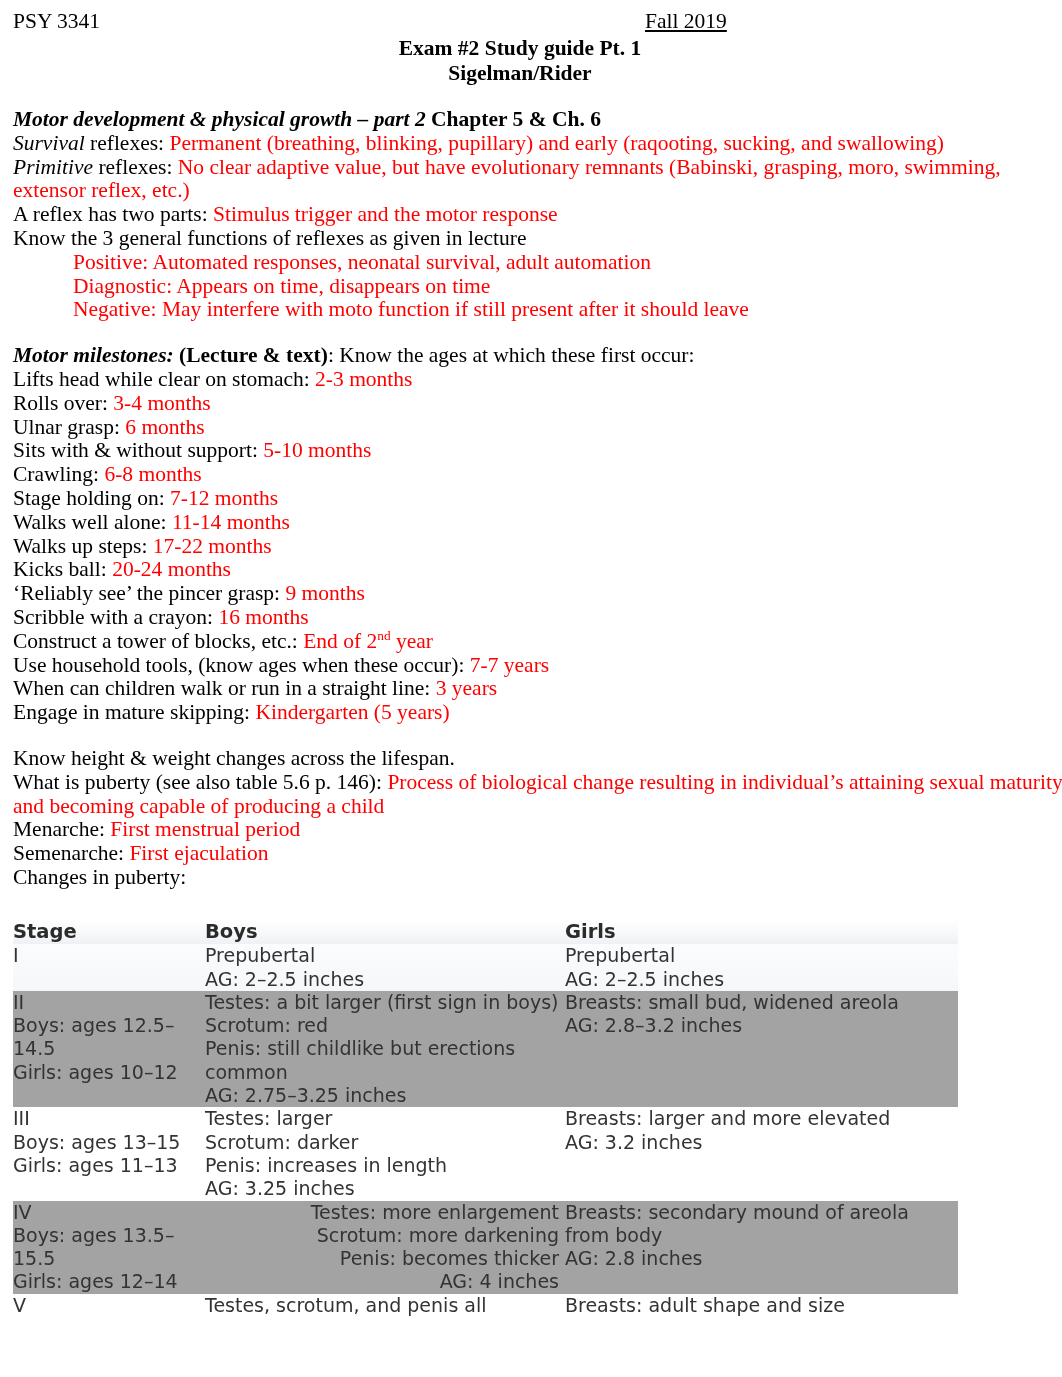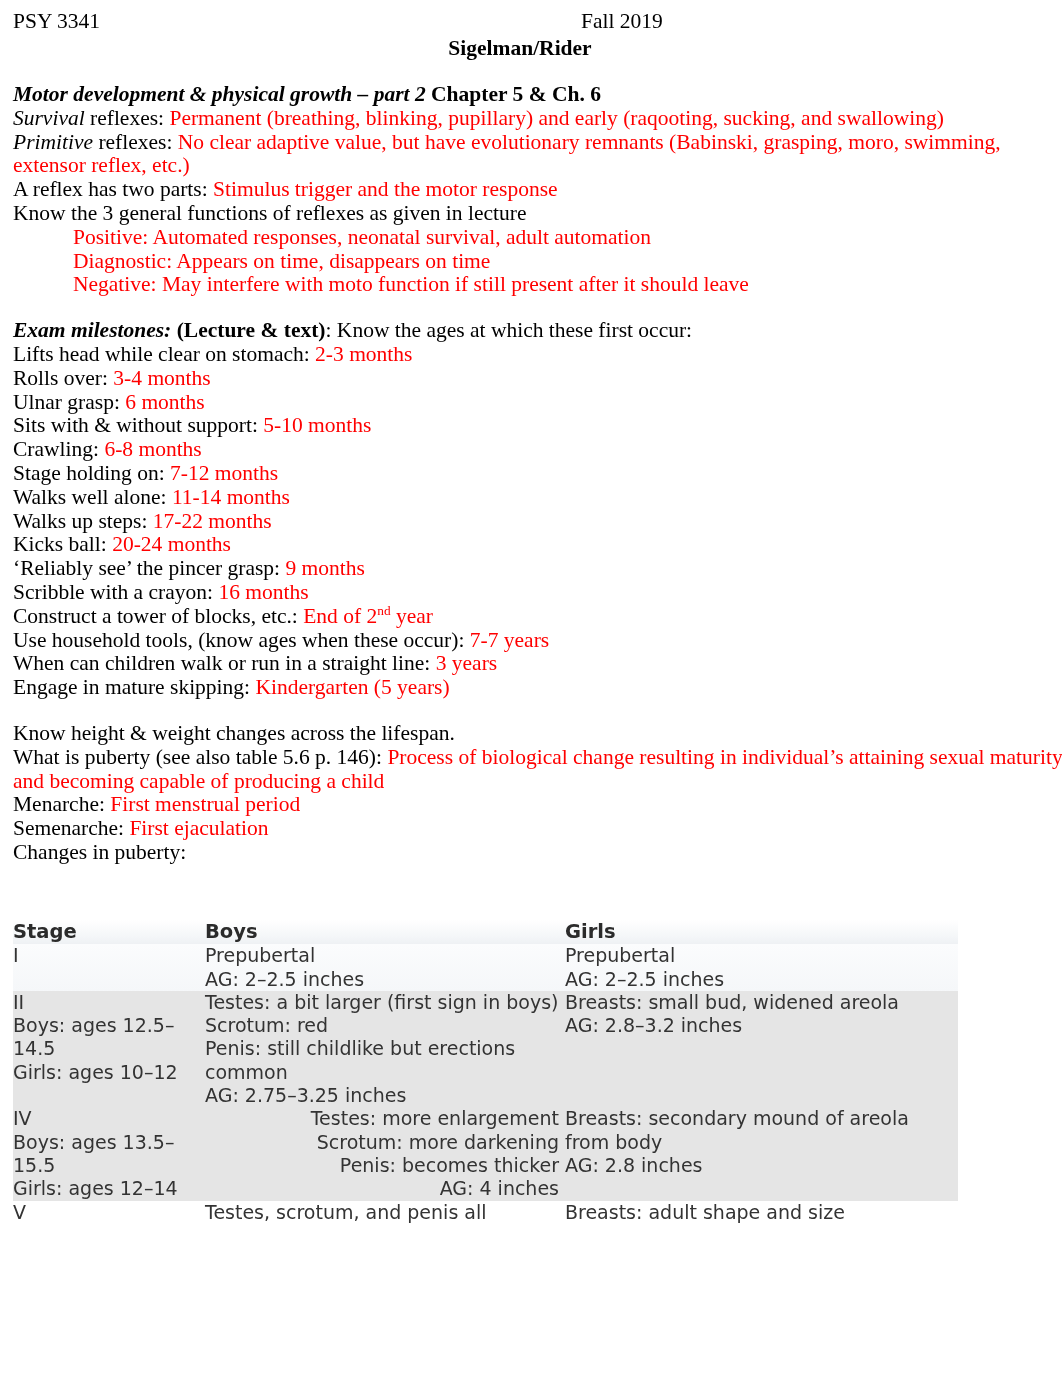--- a/index.html
+++ b/index.html
@@ -35,22 +35,23 @@
     height: 36px;
     font-size: 21.5px;
   }
   .hdr-left {
     position: absolute;
     left: 0;
     top: 10px;
   }
   .hdr-right {
     position: absolute;
-    left: 568px;
+    left: 632px;
     top: 10px;
+    text-decoration: underline;
   }
   .title-block {
     text-align: center;
     width: 1040px;
     margin-left: -13px;
     font-weight: bold;
     font-size: 21.5px;
     line-height: 25px;
   }
   .spacer-sm { height: 22px; }
@@ -91,36 +92,37 @@
     font-weight: bold;
     color: #2b2b2b;
     font-size: 19.5px;
     padding-bottom: 1px;
   }
   .col-stage { width: 192px; }
   .col-boys  { width: 360px; }
   .col-girls { width: 393px; }
   tr.head-row  { background: linear-gradient(to bottom, #ffffff 0%, #f4f6f8 70%, #eef1f4 100%); }
   tr.shade-a   { background: linear-gradient(to bottom, #fbfcfd 0%, #f5f7f9 100%); }
-  tr.shade-b   { background: #e5e5e5; }
+  tr.shade-b   { background: #a3a3a3; }
   tr.shade-c   { background: #ffffff; }
 </style>
 </head>
 <body>
 
 <div class="page">
 
   <div class="body-text">
 
     <div class="hdr-row">
       <span class="hdr-left">PSY 3341</span>
       <span class="hdr-right">Fall 2019</span>
     </div>
 
     <div class="title-block">
+      <div>Exam #2 Study guide Pt. 1</div>
       <div>Sigelman/Rider</div>
     </div>
 
     <div class="spacer-sm">&nbsp;</div>
 
     <div class="line"><span class="bi">Motor development &amp; physical growth – part 2</span><span class="b"> Chapter 5 &amp; Ch. 6</span></div>
 
     <div class="line"><span class="i">Survival</span><span> reflexes: </span><span class="red">Permanent (breathing, blinking, pupillary) and early (raqooting, sucking, and swallowing)</span></div>
 
     <div class="line wrap"><span class="i">Primitive</span><span> reflexes: </span><span class="red">No clear adaptive value, but have evolutionary remnants (Babinski, grasping, moro, swimming, extensor reflex, etc.)</span></div>
@@ -128,21 +130,21 @@
     <div class="line"><span>A reflex has two parts: </span><span class="red">Stimulus trigger and the motor response</span></div>
 
     <div class="line">Know the 3 general functions of reflexes as given in lecture</div>
 
     <div class="line indent red">Positive: Automated responses, neonatal survival, adult automation</div>
     <div class="line indent red">Diagnostic: Appears on time, disappears on time</div>
     <div class="line indent red">Negative: May interfere with moto function if still present after it should leave</div>
 
     <div class="spacer-sm">&nbsp;</div>
 
-    <div class="line"><span class="bi">Exam milestones:</span><span class="b"> (Lecture &amp; text)</span><span>: Know the ages at which these first occur:</span></div>
+    <div class="line"><span class="bi">Motor milestones:</span><span class="b"> (Lecture &amp; text)</span><span>: Know the ages at which these first occur:</span></div>
 
     <div class="line"><span>Lifts head while clear on stomach: </span><span class="red">2-3 months</span></div>
     <div class="line"><span>Rolls over: </span><span class="red">3-4 months</span></div>
     <div class="line"><span>Ulnar grasp: </span><span class="red">6 months</span></div>
     <div class="line"><span>Sits with &amp; without support: </span><span class="red">5-10 months</span></div>
     <div class="line"><span>Crawling: </span><span class="red">6-8 months</span></div>
     <div class="line"><span>Stage holding on: </span><span class="red">7-12 months</span></div>
     <div class="line"><span>Walks well alone: </span><span class="red">11-14 months</span></div>
     <div class="line"><span>Walks up steps: </span><span class="red">17-22 months</span></div>
     <div class="line"><span>Kicks ball: </span><span class="red">20-24 months</span></div>
@@ -192,20 +194,31 @@
         <td style="white-space: pre-wrap;">II
 Boys: ages 12.5–14.5
 Girls: ages 10–12</td>
         <td style="white-space: pre-wrap;">Testes: a bit larger (first sign in boys)
 Scrotum: red
 Penis: still childlike but erections common
 AG: 2.75–3.25 inches</td>
         <td style="white-space: pre-wrap;">Breasts: small bud, widened areola
 AG: 2.8–3.2 inches</td>
       </tr>
+      <tr class="shade-c">
+        <td style="white-space: pre-wrap;">III
+Boys: ages 13–15
+Girls: ages 11–13</td>
+        <td style="white-space: pre-wrap;">Testes: larger
+Scrotum: darker
+Penis: increases in length
+AG: 3.25 inches</td>
+        <td style="white-space: pre-wrap;">Breasts: larger and more elevated
+AG: 3.2 inches</td>
+      </tr>
       <tr class="shade-b">
         <td style="white-space: pre-wrap;">IV
 Boys: ages 13.5–15.5
 Girls: ages 12–14</td>
         <td style="white-space: pre-wrap; text-align: right;">Testes: more enlargement
 Scrotum: more darkening
 Penis: becomes thicker
 AG: 4 inches</td>
         <td style="white-space: pre-wrap;">Breasts: secondary mound of areola from body
 AG: 2.8 inches</td>

